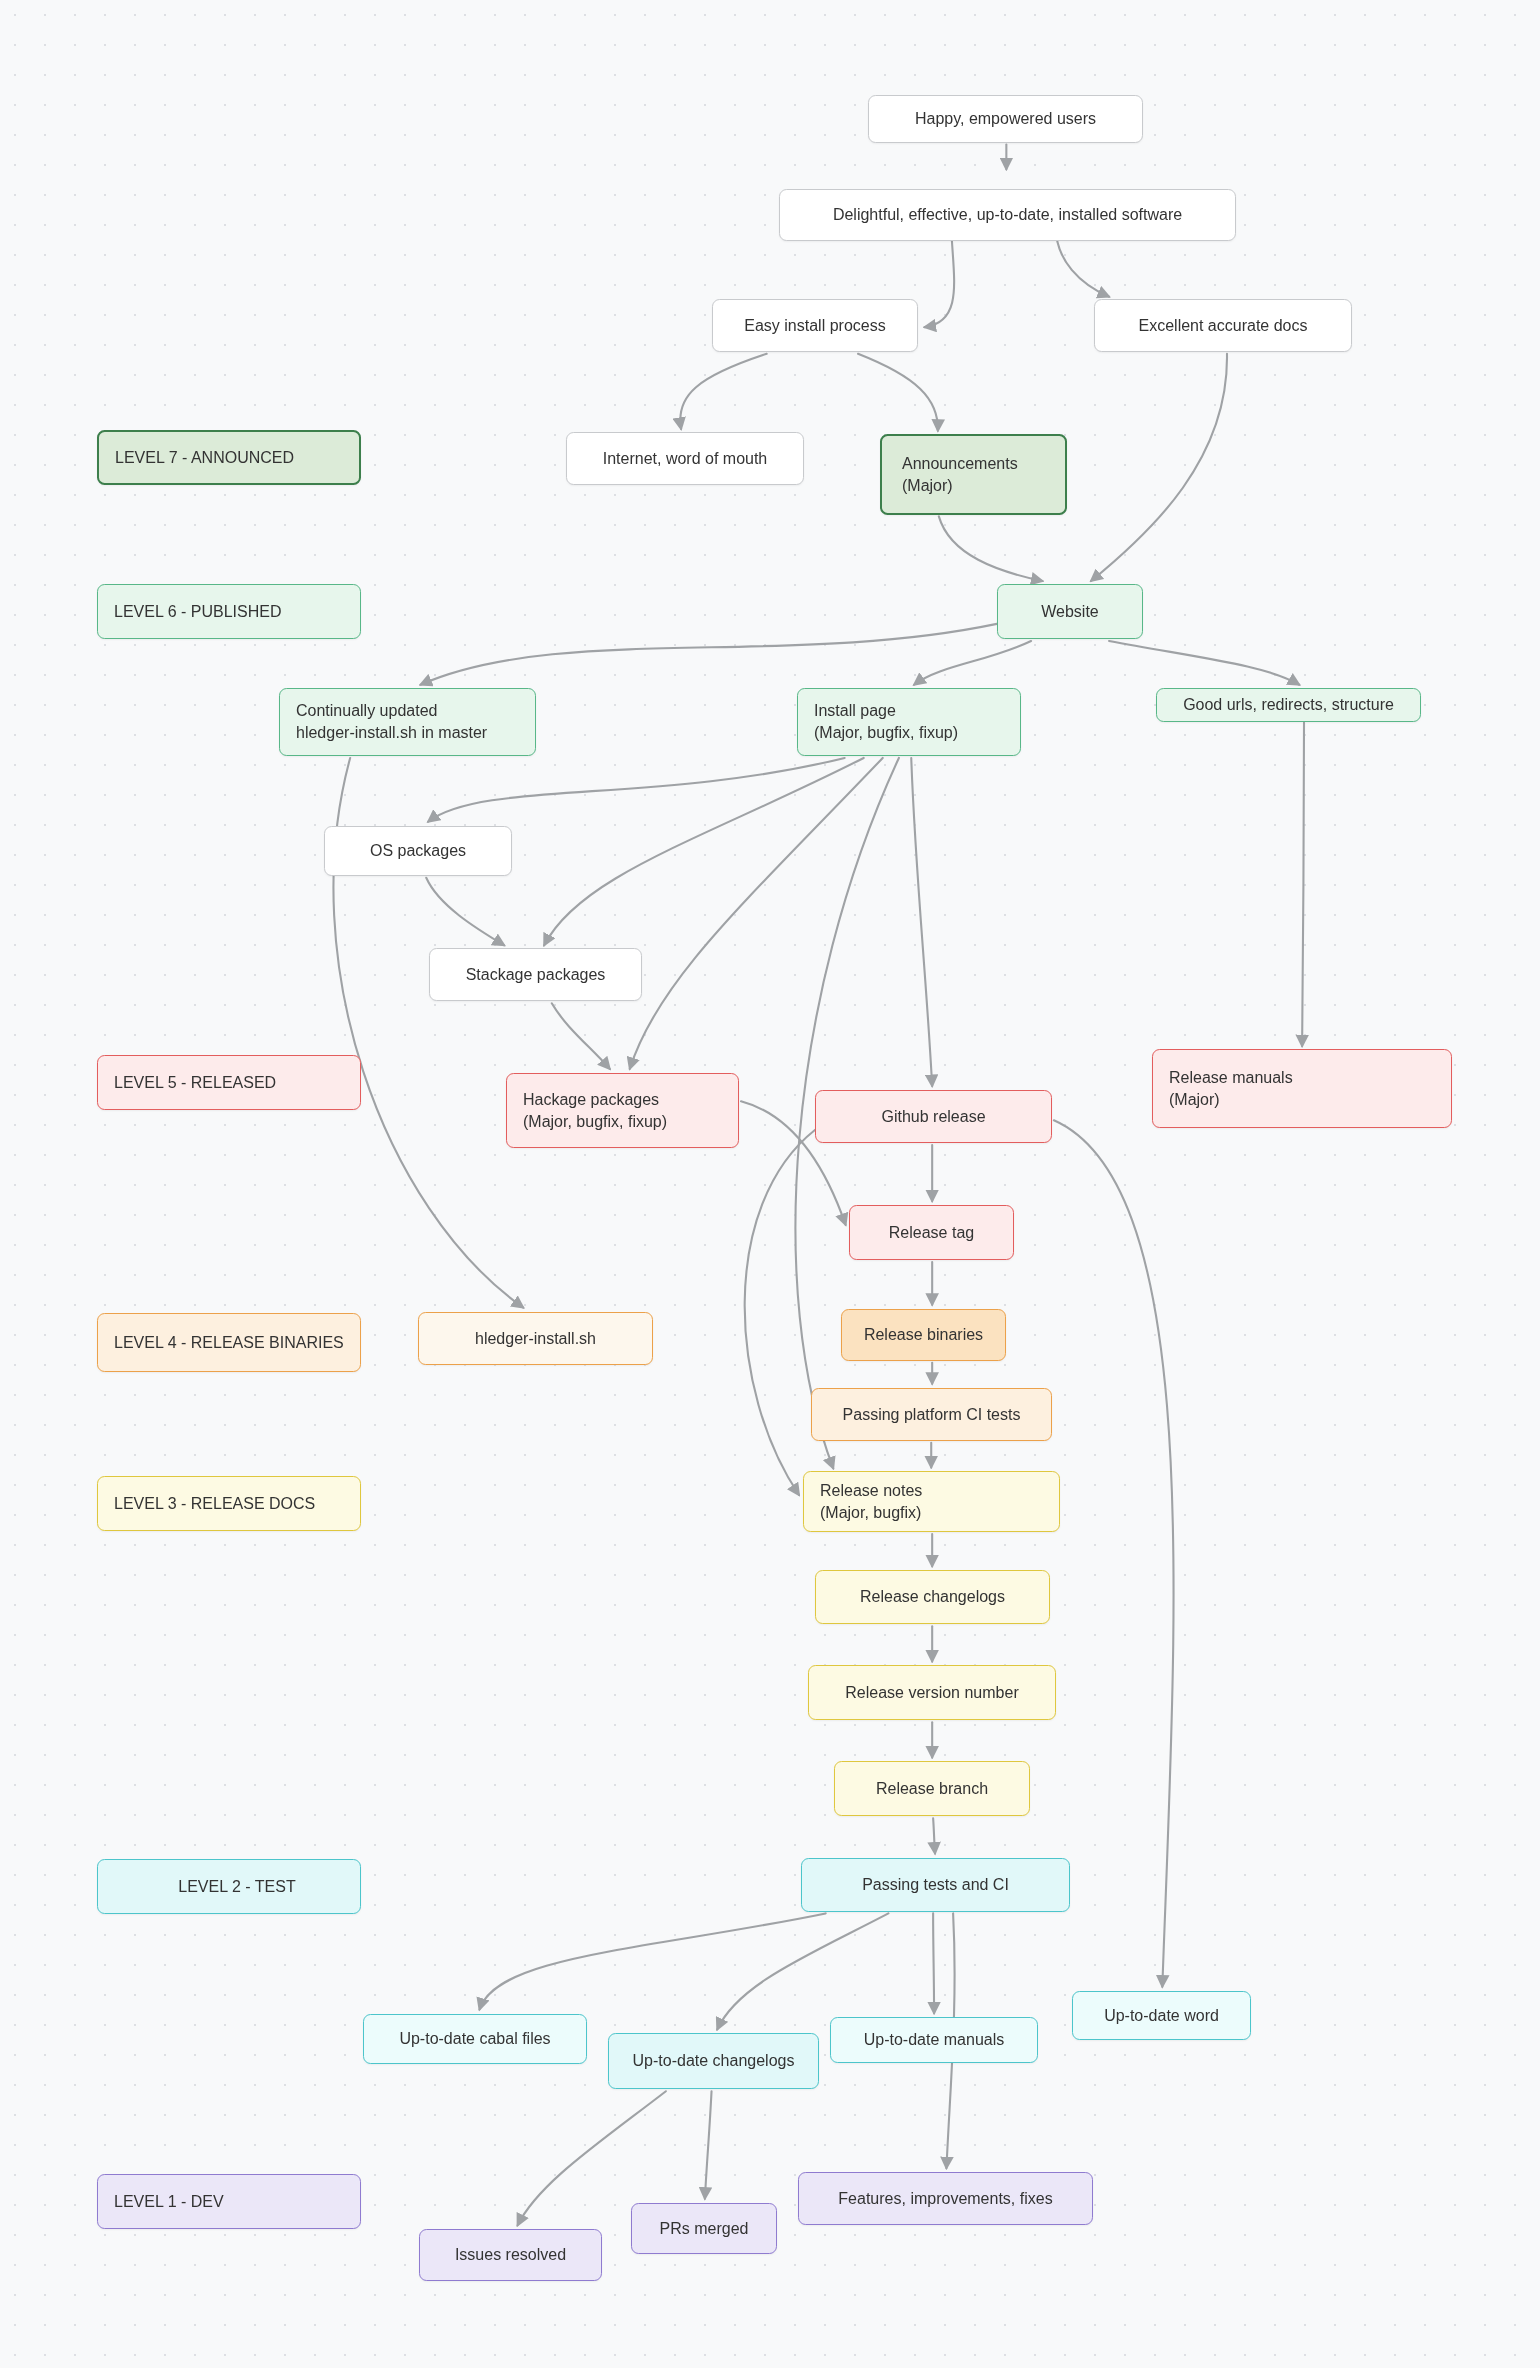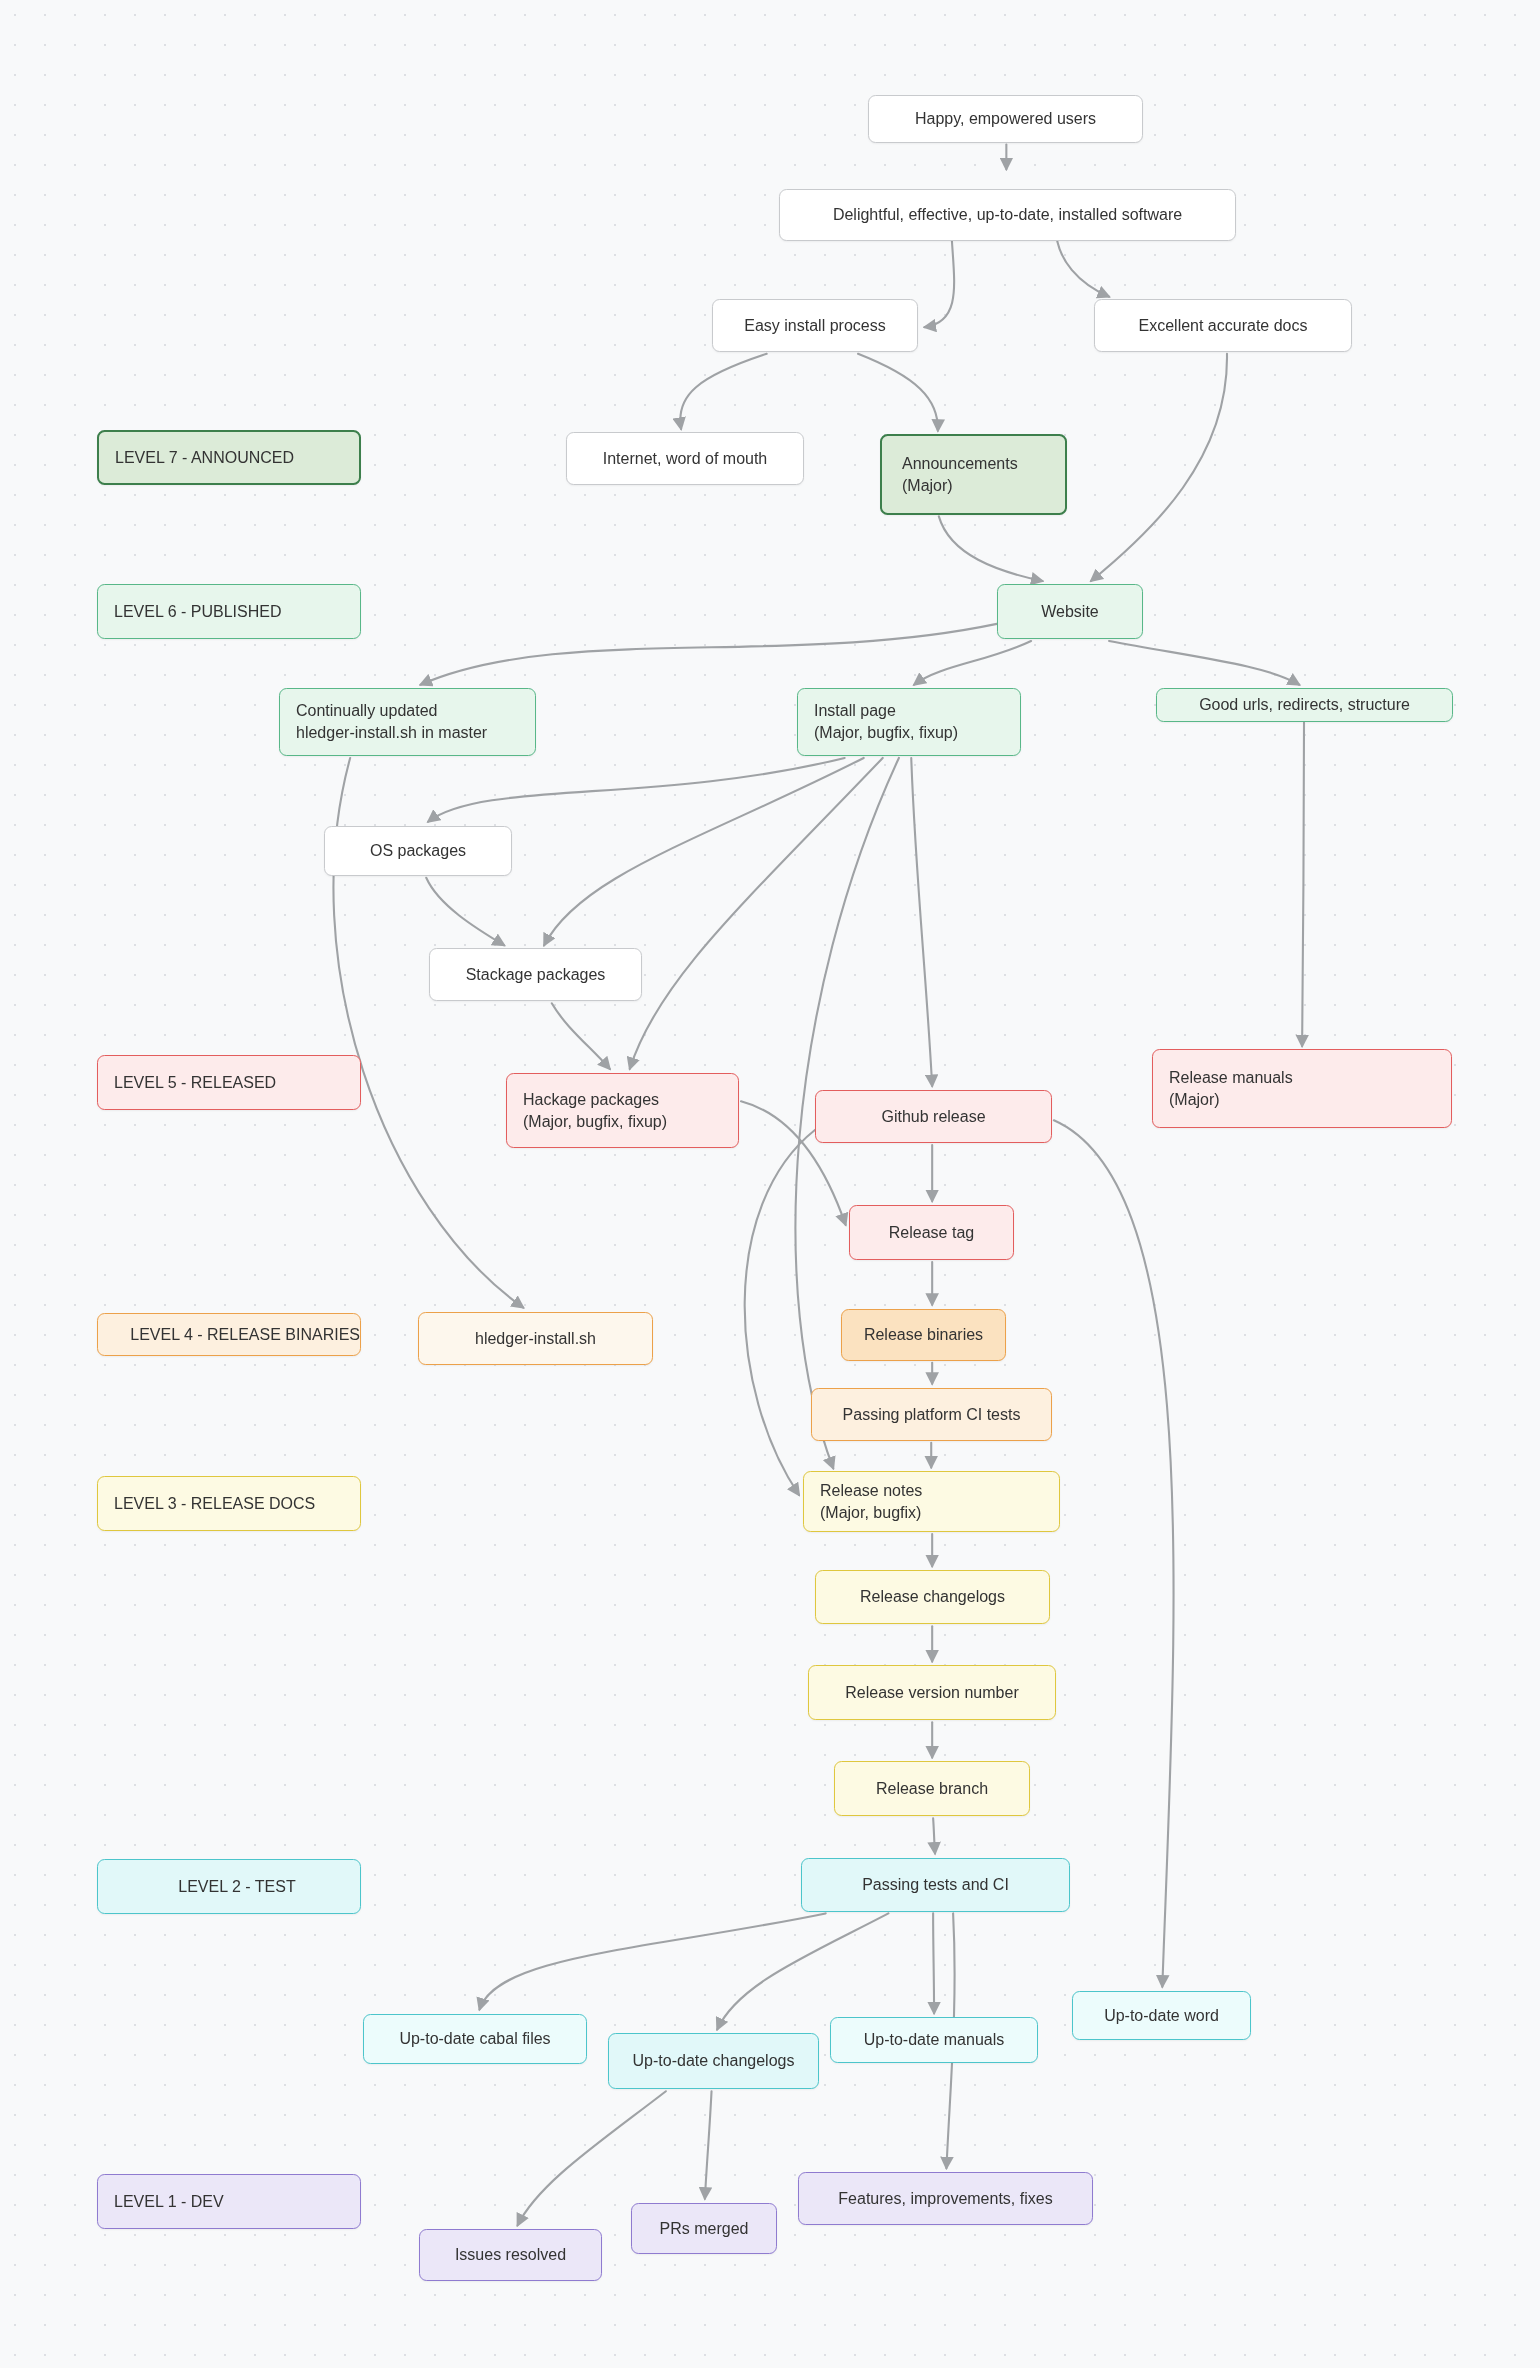--- a/index.html
+++ b/index.html
@@ -93,21 +93,21 @@
 
   <div class="level g7" style="left:97px; top:430px;  width:264px; height:55px;">
       <span>LEVEL 7 - ANNOUNCED</span>
     </div>
   <div class="level g6" style="left:97px; top:584px;  width:264px; height:55px;">
       <span>LEVEL 6 - PUBLISHED</span>
     </div>
   <div class="level r5" style="left:97px; top:1055px; width:264px; height:55px;">
       <span>LEVEL 5 - RELEASED</span>
     </div>
-  <div class="level o4" style="left:97px; top:1313px; width:264px; height:43px;text-align:right;">
+  <div class="level o4" style="left:97px; top:1313px; width:264px; height:59px;">
       <span>LEVEL 4 - RELEASE BINARIES</span>
     </div>
   <div class="level y3" style="left:97px; top:1476px; width:264px; height:55px;">
       <span>LEVEL 3 - RELEASE DOCS</span>
     </div>
   <div class="level c2" style="left:97px; top:1859px; width:264px; height:55px;">
       <span>LEVEL 2 - TEST</span>
     </div>
   <div class="level p1" style="left:97px; top:2174px; width:264px; height:55px;">
       <span>LEVEL 1 - DEV</span>
@@ -145,21 +145,21 @@
   <div class="node left g6" style="left:279px; top:688px; width:257px; height:68px;">
     <span>Continually updated</span>
     <span>hledger-install.sh in master</span>
   </div>
 
   <div class="node left g6" style="left:797px; top:688px; width:224px; height:68px;">
     <span>Install page</span>
     <span>(Major, bugfix, fixup)</span>
   </div>
 
-  <div class="node center g6" style="left:1156px; top:688px; width:297px; height:34px;">
+  <div class="node center g6" style="left:1156px; top:688px; width:265px; height:34px;">
       <span>Good urls, redirects, structure</span>
     </div>
 
   <div class="node center white" style="left:324px; top:826px; width:188px; height:50px;">
       <span>OS packages</span>
     </div>
 
   <div class="node center white" style="left:429px; top:948px; width:213px; height:53px;">
       <span>Stackage packages</span>
     </div>

